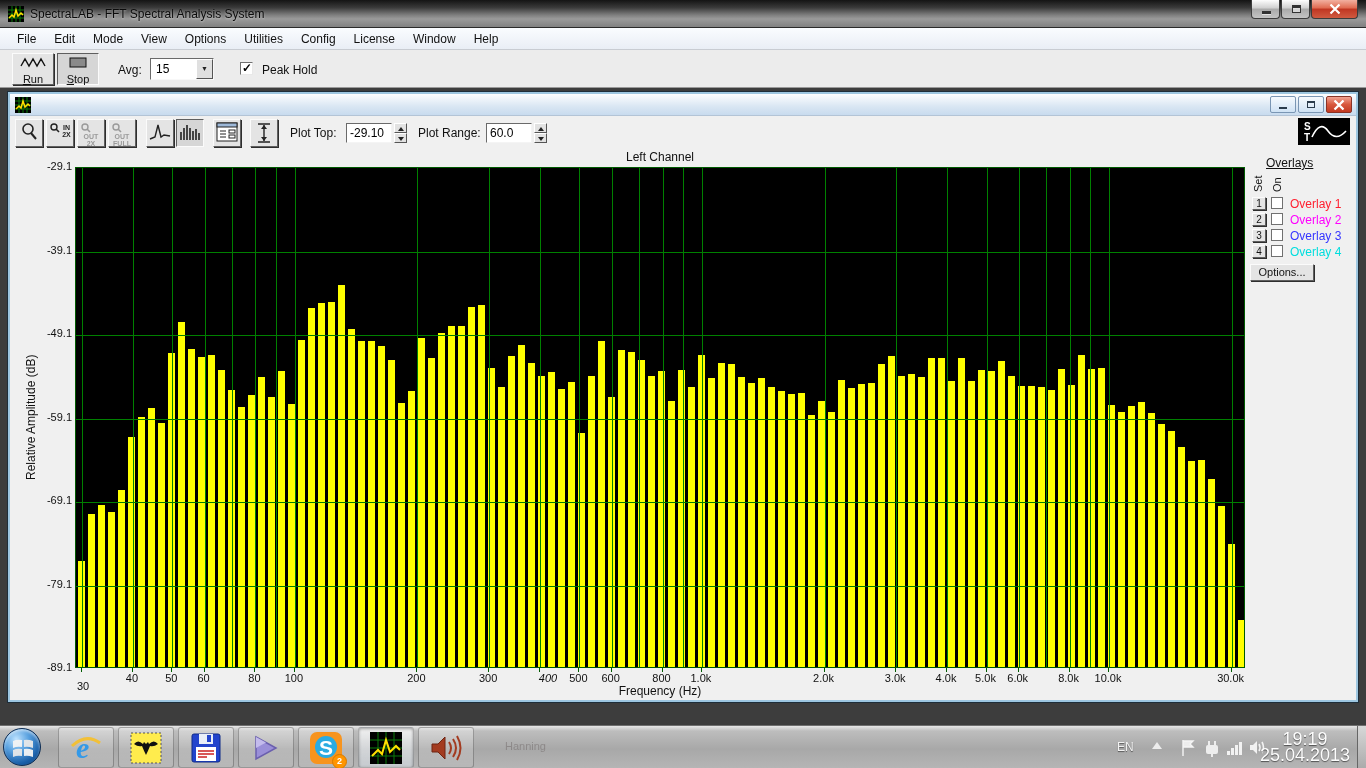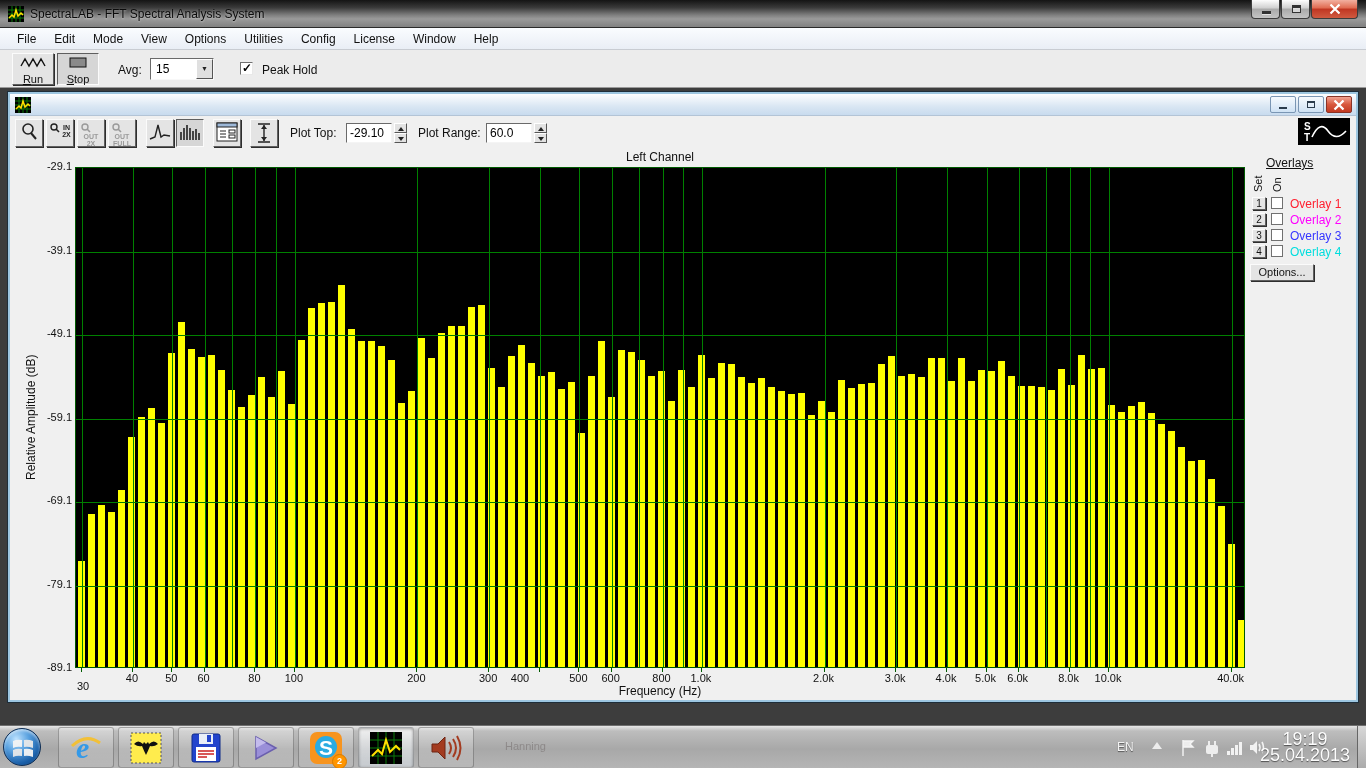--- a/index.html
+++ b/index.html
@@ -493,21 +493,21 @@
             <span class="xtick" style="left: 128.5px; text-align: right;">60</span>
             <span class="xtickmark" style="left: 179.4px;"></span>
             <span class="xtick" style="left: 179.4px;">80</span>
             <span class="xtickmark" style="left: 218.9px;"></span>
             <span class="xtick" style="left: 218.9px;">100</span>
             <span class="xtickmark" style="left: 341.4px;"></span>
             <span class="xtick" style="left: 341.4px;">200</span>
             <span class="xtickmark" style="left: 413.1px;"></span>
             <span class="xtick" style="left: 413.1px;">300</span>
             <span class="xtickmark" style="left: 463.9px;"></span>
-            <span class="xtick" style="left: 445px;">400</span>
+            <span class="xtick" style="left: 473px; font-style: italic;">400</span>
             <span class="xtickmark" style="left: 503.4px;"></span>
             <span class="xtick" style="left: 503.4px;">500</span>
             <span class="xtickmark" style="left: 535.6px;"></span>
             <span class="xtick" style="left: 535.6px;">600</span>
             <span class="xtickmark" style="left: 586.5px;"></span>
             <span class="xtick" style="left: 586.5px;">800</span>
             <span class="xtickmark" style="left: 625.9px;"></span>
             <span class="xtick" style="left: 625.9px;">1.0k</span>
             <span class="xtickmark" style="left: 748.5px;"></span>
             <span class="xtick" style="left: 748.5px;">2.0k</span>
@@ -517,21 +517,21 @@
             <span class="xtick" style="left: 871px;">4.0k</span>
             <span class="xtickmark" style="left: 910.5px;"></span>
             <span class="xtick" style="left: 910.5px;">5.0k</span>
             <span class="xtickmark" style="left: 942.7px;"></span>
             <span class="xtick" style="left: 942.7px;">6.0k</span>
             <span class="xtickmark" style="left: 993.6px;"></span>
             <span class="xtick" style="left: 993.6px;">8.0k</span>
             <span class="xtickmark" style="left: 1033px;"></span>
             <span class="xtick" style="left: 1033px;">10.0k</span>
             <span class="xtickmark" style="left: 1155.6px;"></span>
-            <span class="xtick" style="left: 1155.6px;">40.0k</span>
+            <span class="xtick" style="left: 1155.6px;">30.0k</span>
           </div>
         <div id="xlabel">Frequency (Hz)</div>
       </div>
 
       <div id="overlays-panel">
         <div id="overlays-title">Overlays</div>
         <span class="rot-label" style="left:2px">Set</span>
         <span class="rot-label" style="left:21px">On</span>
         <div id="ov-rows">
           <div class="ov-row">

